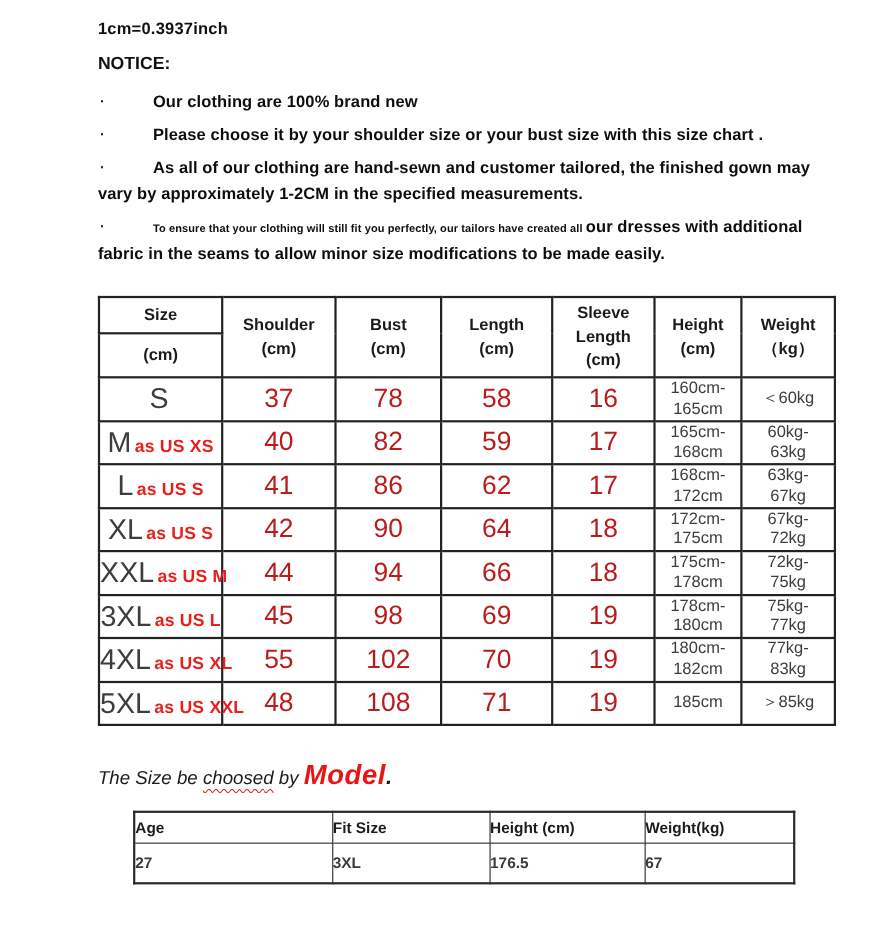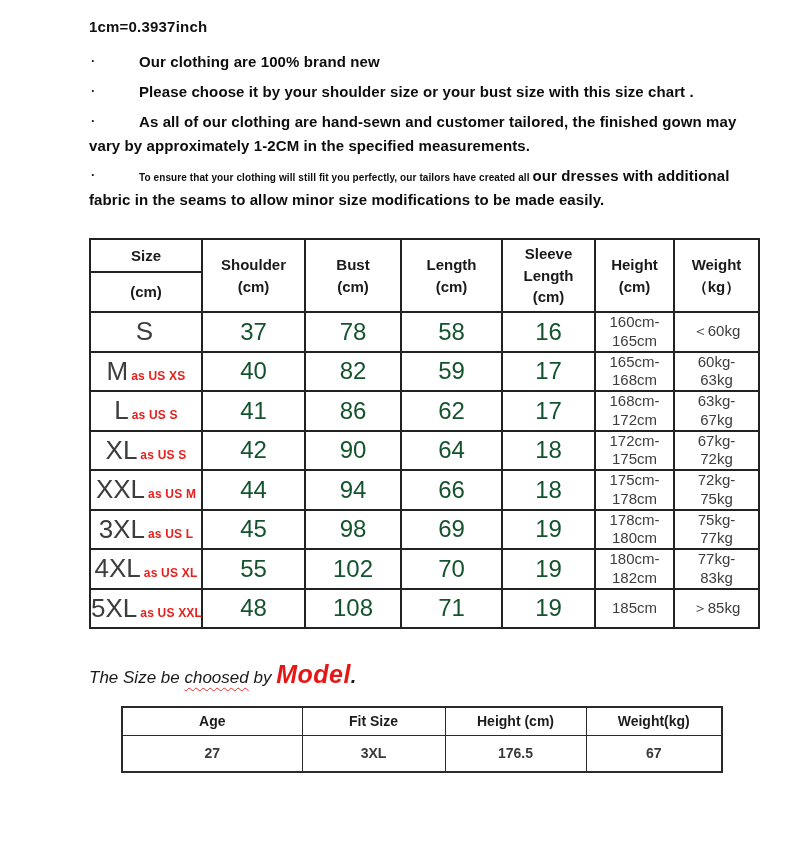--- a/index.html
+++ b/index.html
@@ -35,51 +35,52 @@
   }
   table.size th {
     font-size: 15px; font-weight: bold; color: #1a1a1a;
     white-space: pre-line; line-height: 1.45;
   }
   th.size-top { height: 33px; }
   th.size-bot { height: 40px; }
   tr.datarow { height: 39px; }
   td.sz { font-size: 26px; color: #3d3d3d; font-weight: 400; }
   td.sz .wrap { white-space: nowrap; }
-  td.sz .us { color: #e8201d; font-size: 12px; font-weight: bold; margin-left: 3px; letter-spacing: 0.2px; }
-  td.num { font-size: 24px; color: #14532d; font-weight: 400; }
+  td.sz .us { color: #e8201d; font-size: 16px; font-weight: bold; margin-left: 3px; letter-spacing: 0.2px; }
+  td.num { font-size: 24px; color: #b91c1c; font-weight: 400; }
   td.range { font-size: 15px; color: #3d3d3d; white-space: pre-line; line-height: 1.25; }
 
   
   .model-line { margin: 31px 0 0; font-size: 17px; color: #1b1b1b; font-style: italic; }
   .model-line .sq {
     text-decoration: underline; text-decoration-style: wavy;
     text-decoration-color: #e03030; text-decoration-thickness: 1px;
     text-underline-offset: 4px;
   }
   .model-line .model { color: #e81515; font-weight: bold; font-size: 25px; letter-spacing: 0.5px; }
   .model-line .dot { font-weight: bold; font-size: 20px; }
 
   
   table.model {
     border-collapse: collapse; table-layout: fixed;
     margin: 17px 0 0 32px; width: 600px; border: 2px solid #2a2a2a;
   }
   table.model th, table.model td {
-    border: 1px solid #2a2a2a; text-align: center; vertical-align: middle; padding: 0;
+    border: 1px solid #2a2a2a; text-align: left; vertical-align: middle; padding: 0;
   }
   table.model th { height: 29px; font-size: 14px; font-weight: bold; color: #1c1c1c; }
   table.model td { height: 36px; font-size: 14px; font-weight: bold; color: #3a3a3a; }
 </style>
 </head>
 <body>
 
 <div class="page">
 
   <div class="conv">1cm=0.3937inch</div>
+  <div class="notice-title">NOTICE:</div>
 
   <p class="nitem">
     <span class="bullet">·</span>
     <span>Our clothing are 100% brand new</span>
   </p>
   <p class="nitem">
     <span class="bullet">·</span>
     <span>Please choose it by your shoulder size or your bust size with this size chart .</span>
   </p>
   <p class="nitem">

